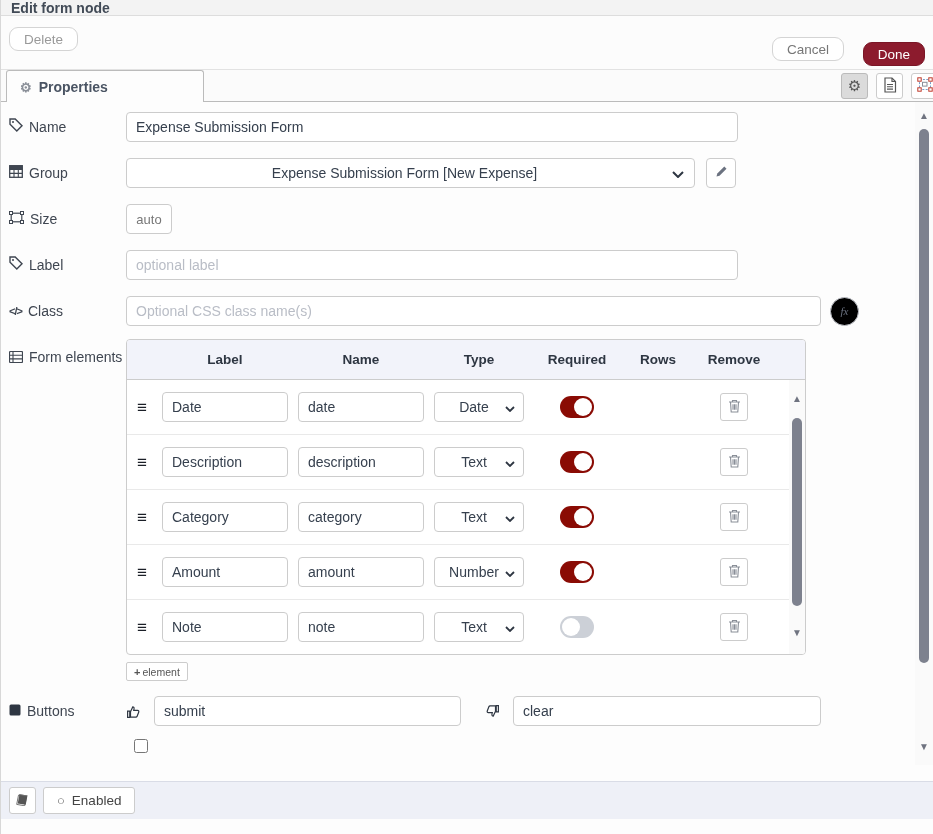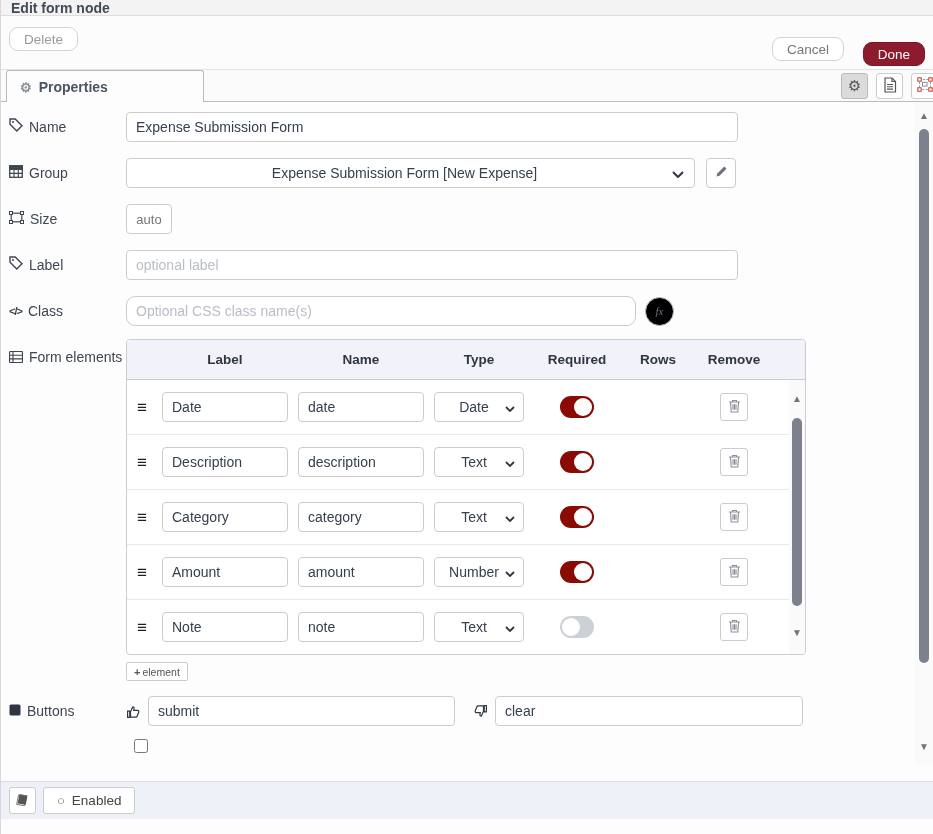--- a/index.html
+++ b/index.html
@@ -126,21 +126,21 @@
   .main-sb .sb-arrow { width:18px; }
 
   .add-element-btn {
     margin-top:7px; height:19px; padding:0 7px; border:1px solid #ccc; border-radius:2px;
     background:#fff; color:#555; font-size:10.5px; cursor:pointer; display:inline-flex; align-items:center; gap:2px;
     font-family:"Liberation Sans", sans-serif;
   }
   .add-element-btn .plus { font-weight:bold; font-size:11px; }
 
   
-  .btn-input-group { display:flex; align-items:center; gap:7px; }
+  .btn-input-group { display:flex; align-items:center; gap:13px; }
   .submit-input { width:307px; }
   .clear-input { width:308px; }
   .thumb-icon { color:#2e3642; display:flex; }
 
   
   .checkbox-row { margin-left:125px; display:flex; align-items:center; gap:7px; margin-top:-1px; }
   .checkbox-row input { width:14px; height:14px; cursor:pointer; }
   .checkbox-row label { font-size:13.5px; color:#36404e; cursor:pointer; }
 
   
@@ -274,21 +274,21 @@
         <span>Label</span>
       </div>
       <input class="ti w-full" type="text" placeholder="optional label" style="">
     </div>
 
     <div class="form-row">
       <div class="form-label">
         <span class="code-glyph">&lt;/&gt;</span>
         <span>Class</span>
       </div>
-      <input class="ti" style="width: 510px; border-radius: 9px;" type="text" placeholder="Optional CSS class name(s)">
+      <input class="ti" style="width: 695px;" type="text" placeholder="Optional CSS class name(s)">
       <div class="fx-btn">
         <span>fx</span>
       </div>
     </div>
 
     <div class="form-row top">
       <div class="form-label" style="padding-top:6px;">
         <span style="align-self:flex-start;margin-top:2px;">
           <svg width="14" height="12" viewBox="0 0 14 12">
               <rect x="0.5" y="0.5" width="13" height="11" rx="1" fill="none" stroke="#3f4651" stroke-width="1.2"></rect>

